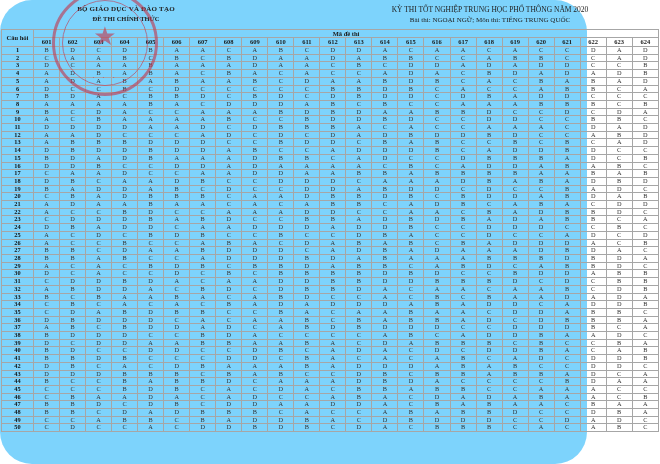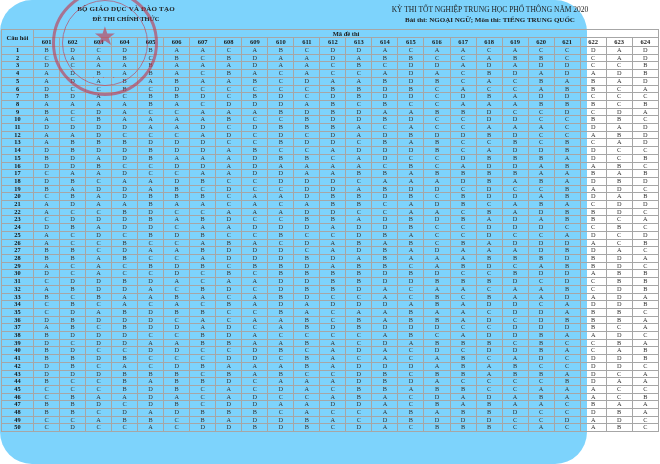--- a/index.html
+++ b/index.html
@@ -5,21 +5,21 @@
   html,body{margin:0;padding:0;background:#ffffff;}
   body{width:660px;height:464px;overflow:hidden;font-family:"Liberation Serif",serif;color:#222;}
   #page{position:relative;width:587px;height:464px;background:#7dd3fc;border-radius:32px;}
 
   
   .hdr-left{position:absolute;left:36px;top:5px;width:180px;text-align:center;line-height:1.25;}
   .hdr-left .org{font-size:7px;font-weight:bold;letter-spacing:.2px;}
   .hdr-left .doc{font-size:6.5px;font-weight:bold;margin-top:1px;}
   .hdr-right{position:absolute;left:325px;top:5px;width:330px;text-align:center;line-height:1.3;}
   .hdr-right .title{font-size:7.5px;font-weight:normal;}
-  .hdr-right .subtitle{font-size:7px;font-weight:bold;margin-top:1px;text-align:center;}
+  .hdr-right .subtitle{font-size:7px;font-weight:normal;margin-top:1px;text-align:center;}
 
   
   table{position:absolute;left:1px;top:29px;width:658px;border-collapse:collapse;table-layout:fixed;}
   th,td{border:1px solid #a6a6a6;padding:0;text-align:center;vertical-align:middle;
         font-weight:normal;overflow:hidden;white-space:nowrap;}
   th{font-weight:bold;font-size:6.5px;height:8px;line-height:8px;color:#1a1a1a;}
   th.group{height:7px;line-height:7px;font-size:6.5px;}
   td{font-size:6.3px;height:6.7px;line-height:6.7px;color:#333;}
   td.q{font-weight:bold;color:#111;}
   col.qcol{width:32px;}

